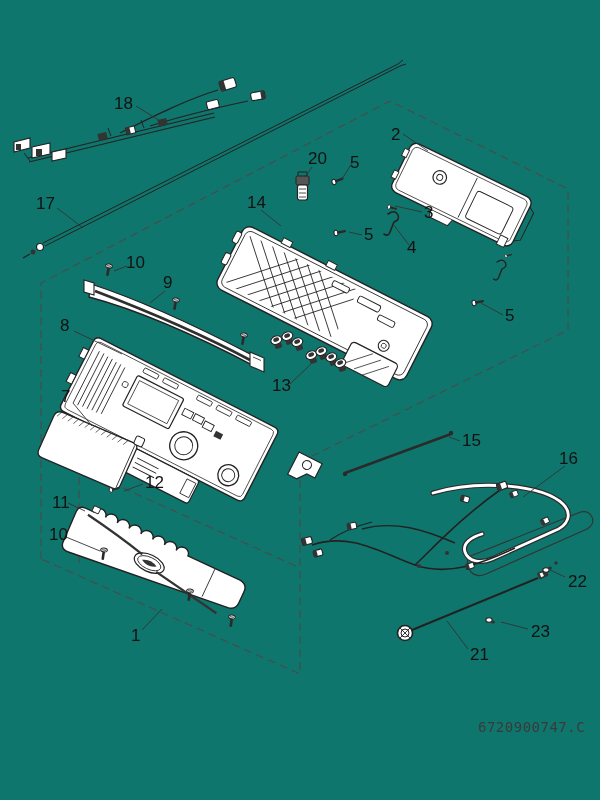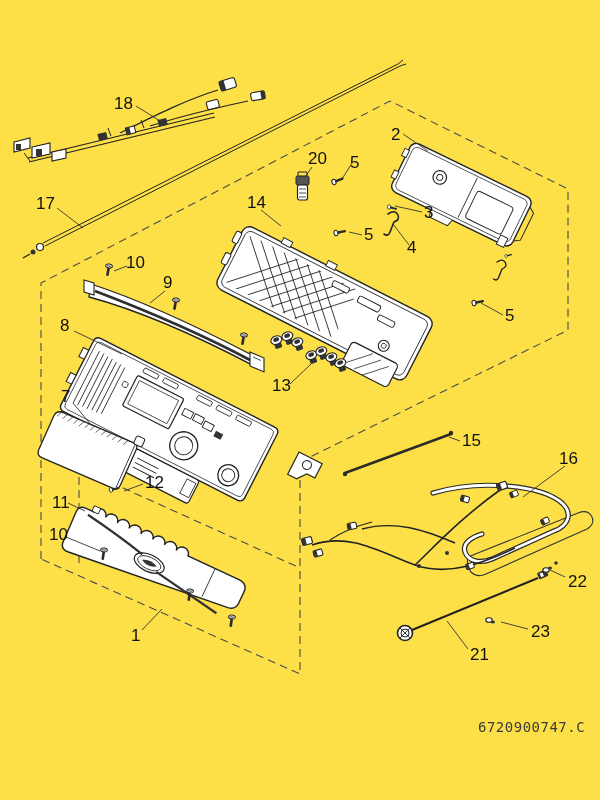--- a/index.html
+++ b/index.html
@@ -1,16 +1,16 @@
 <!DOCTYPE html>
 <html><head>
 <meta charset="utf-8">
 <style>
   html,body{margin:0;padding:0;background:#fff;}
-  .canvas{position:relative;width:600px;height:800px;background:#fde047;overflow:hidden;
+  .canvas{position:relative;width:600px;height:800px;background:#0f766e;overflow:hidden;
           font-family:"Liberation Sans", sans-serif;}
   svg{position:absolute;left:0;top:0;}
   text.co{font-family:"Liberation Sans", sans-serif;font-size:17px;fill:#111;}
   text.doccode{font-family:"DejaVu Sans Mono", monospace;font-size:14px;fill:#3a3a3a;letter-spacing:0.5px;}
 </style>
 </head>
 <body>
 
 <div class="canvas">
 <svg width="600" height="800" viewBox="0 0 600 800">

